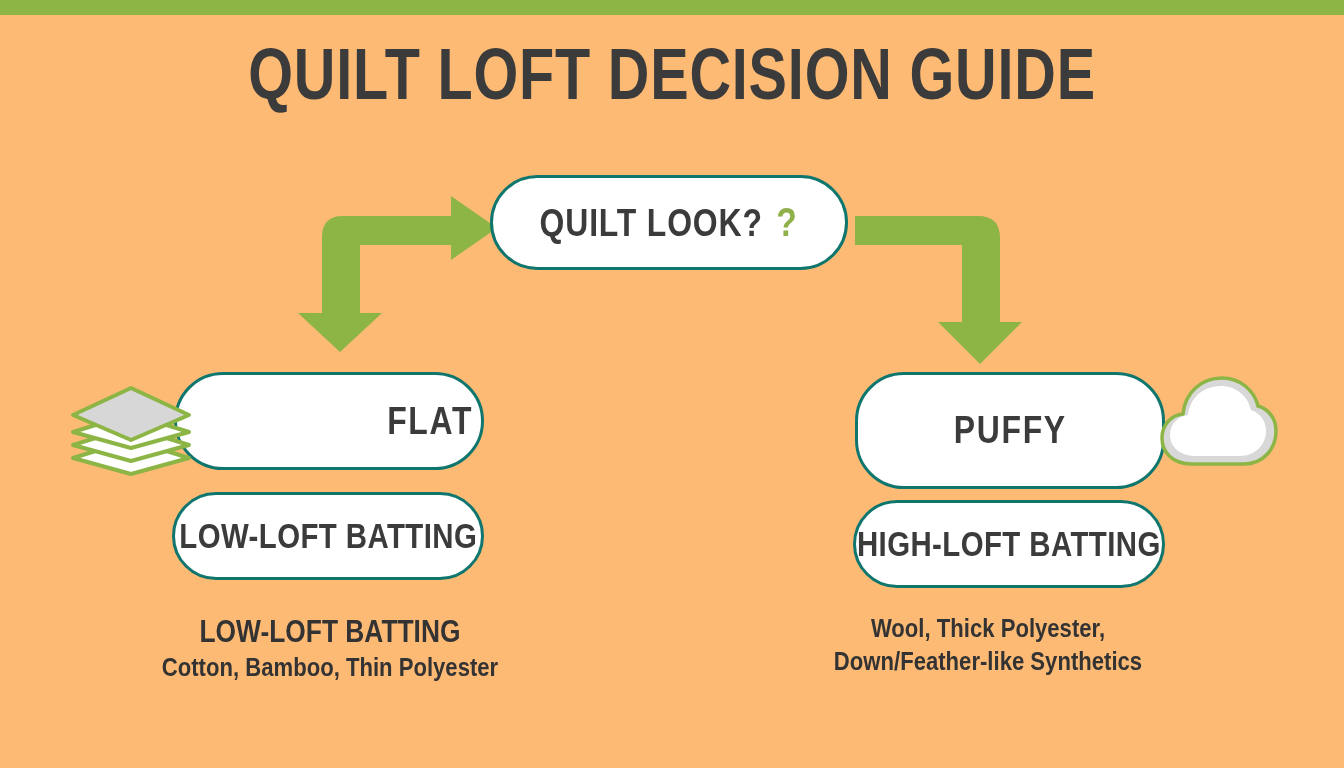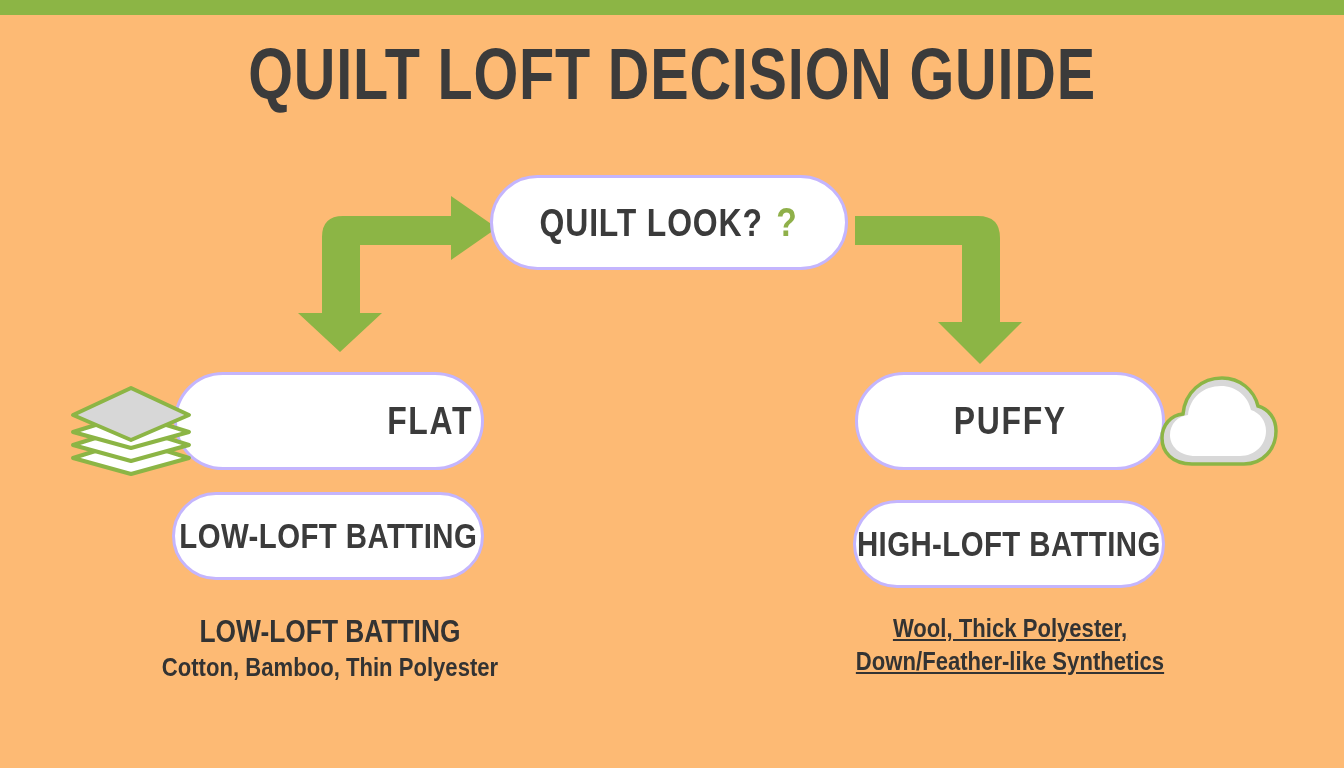--- a/index.html
+++ b/index.html
@@ -41,21 +41,21 @@
     transform-origin: 50% 50%;
     white-space: nowrap;
     line-height: 1.08;
   }
 
   
   .pill {
     position: absolute;
     box-sizing: border-box;
     background: #ffffff;
-    border: 3px solid #c4b5fd;
+    border: 3px solid #0f766e;
     display: flex;
     align-items: center;
     justify-content: center;
   }
   .pill-label {
     font-family: "Liberation Sans Narrow", "Liberation Sans", sans-serif;
     font-weight: bold;
     color: #3b3b3b;
     white-space: nowrap;
     transform: scaleX(0.84);
@@ -81,21 +81,21 @@
 
   
   #flat-node {
     left: 174px; top: 372px;
     width: 310px; height: 98px;
     border-radius: 49px;
     justify-content: flex-end;
   }
   #puffy-node {
     left: 855px; top: 372px;
-    width: 310px; height: 98px;
+    width: 310px; height: 117px;
     border-radius: 49px;
   }
   #flat-node .pill-label,
   #puffy-node .pill-label {
     font-size: 38px;
     letter-spacing: 2px;
   }
 
   
   #low-loft-node {
@@ -116,21 +116,21 @@
 
   
   .caption {
     position: absolute;
     text-align: center;
     font-family: "Liberation Sans Narrow", "Liberation Sans", sans-serif;
     color: #333333;
     line-height: 1.26;
   }
   #left-caption  { left: 110px; top: 612px; width: 440px; }
-  #right-caption { left: 790px; top: 612px; width: 440px; text-decoration: underline; }
+  #right-caption { left: 768px; top: 612px; width: 440px; }
   .caption-head {
     font-size: 31px;
     font-weight: bold;
     transform: scaleX(0.85);
     transform-origin: 50% 50%;
     white-space: nowrap;
   }
   .caption-line {
     font-size: 26px;
     font-weight: bold;

